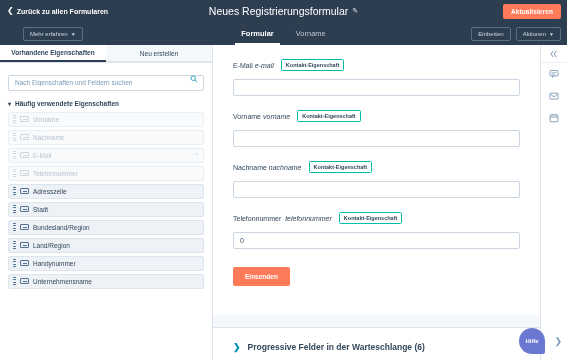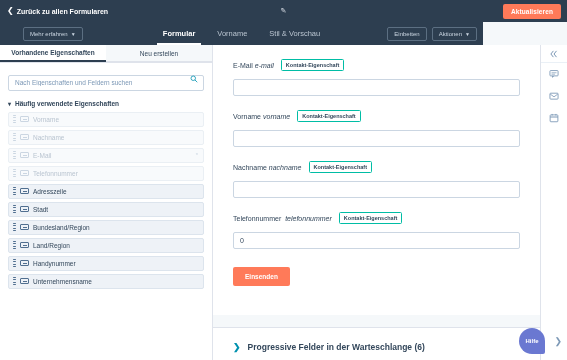--- a/index.html
+++ b/index.html
@@ -30,21 +30,21 @@
   .pencil-icon { font-size: 7px; color: #dfe3eb; }
   .btn-update {
     position: absolute; right: 6px; top: 4px;
     background: #ff7a59; color: #fff; font-size: 6.5px; font-weight: bold;
     border: none; border-radius: 2px; padding: 4px 8px; cursor: pointer;
     letter-spacing: .1px;
   }
 
   
   .subbar {
-    position: absolute; left: 0; top: 22px; width: 483px; height: 23px;
+    position: absolute; left: 0; top: 22px; width: 567px; height: 23px;
     background: #2d3e50;
   }
   .btn-ghost {
     position: absolute; left: 23px; top: 5px;
     background: transparent; border: 1px solid #5c6f82; border-radius: 2px;
     color: #cbd6e2; font-size: 6px; padding: 3px 6px; cursor: pointer;
     display: flex; align-items: center; gap: 3px;
   }
   .caret { font-size: 5px; line-height: 1; }
   .nav-tabs {
@@ -197,40 +197,38 @@
 <body>
 
 <div id="app">
 
   <div class="topbar">
     <div class="back-link">
       <span class="back-chev">❮</span>
       <span>Zurück zu allen Formularen</span>
     </div>
     <div class="topbar-title">
+      <span>Neues Registrierungsformular</span>
       <span class="pencil-icon">✎</span>
     </div>
     <button class="btn-update">Aktualisieren</button>
   </div>
 
   <div class="subbar">
     <button class="btn-ghost">
       <span>Mehr erfahren</span>
       <span class="caret">▼</span>
     </button>
 
     <div class="nav-tabs">
       <div class="nav-tab active">
         <span>Formular</span>
       </div>
       <div class="nav-tab">
         <span>Vorname</span>
-      </div>
-      <div class="nav-tab">
-        <span>Stil &amp; Vorschau</span>
       </div>
     </div>
 
     <div class="subbar-right">
       <button class="btn-ghost" style="position:static;">
         <span>Einbetten</span>
       </button>
       <button class="btn-ghost" style="position:static;">
         <span>Aktionen</span>
         <span class="caret">▼</span>

